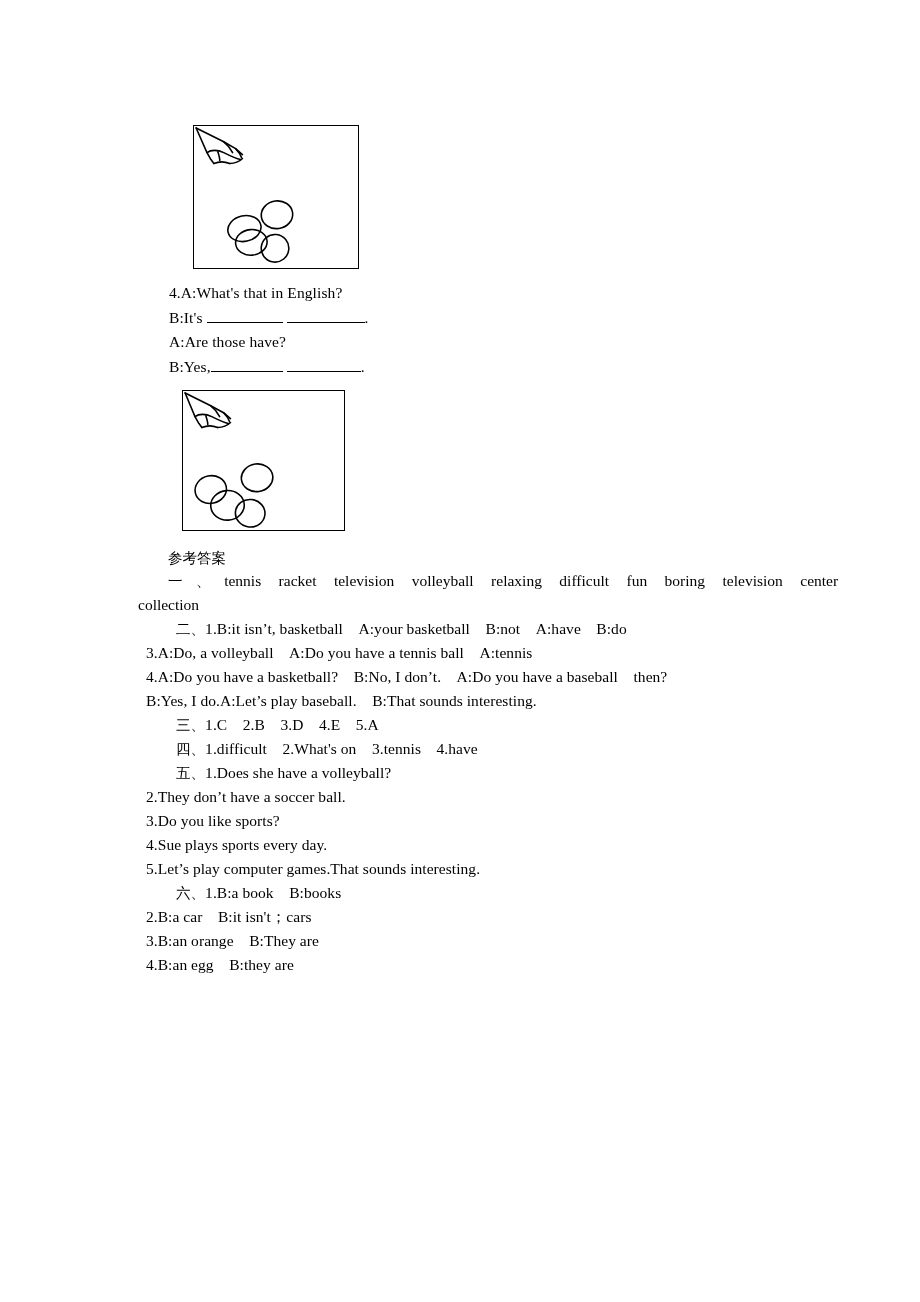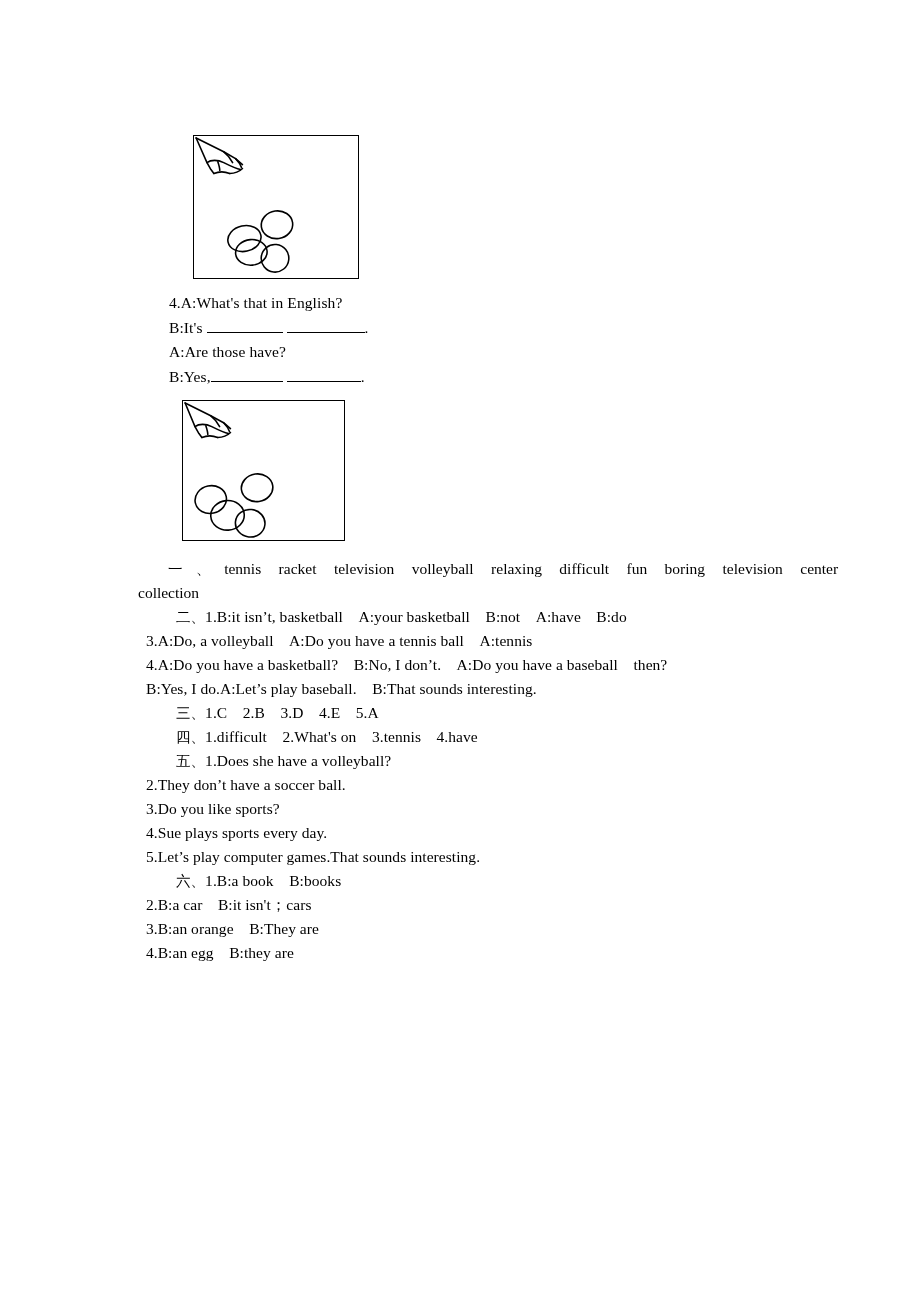--- a/index.html
+++ b/index.html
@@ -12,21 +12,21 @@
     width: 920px;
     height: 1302px;
     position: relative;
     font-family: "Liberation Serif", "DejaVu Serif", serif;
     color: #000000;
     overflow: hidden;
   }
 
   .page {
     position: absolute;
-    left: 0; top: 10px;
+    left: 0; top: 0;
     width: 920px;
     height: 966px;
   }
 
   
   .figure-box {
     position: absolute;
     border: 1px solid #000000;
     background: #ffffff;
     box-sizing: border-box;
@@ -171,20 +171,21 @@
         <ellipse cx="75" cy="88" rx="16" ry="14" transform="rotate(-8 75 88)"></ellipse>
         <ellipse cx="28" cy="100" rx="16" ry="14" transform="rotate(-12 28 100)"></ellipse>
         <ellipse cx="45" cy="116" rx="17" ry="15" transform="rotate(-4 45 116)"></ellipse>
         <ellipse cx="68" cy="124" rx="15" ry="14" transform="rotate(6 68 124)"></ellipse>
       </g>
     </svg>
   </div>
 
   <div id="answer-key">
 
+    <div class="ak-heading">参考答案</div>
 
     <div class="ak-justified">
       <span class="cn">一、</span><span>tennis racket</span>
       <span>television</span>
       <span>volleyball</span>
       <span>relaxing</span>
       <span>difficult</span>
       <span>fun</span>
       <span>boring</span>
       <span>television</span>

